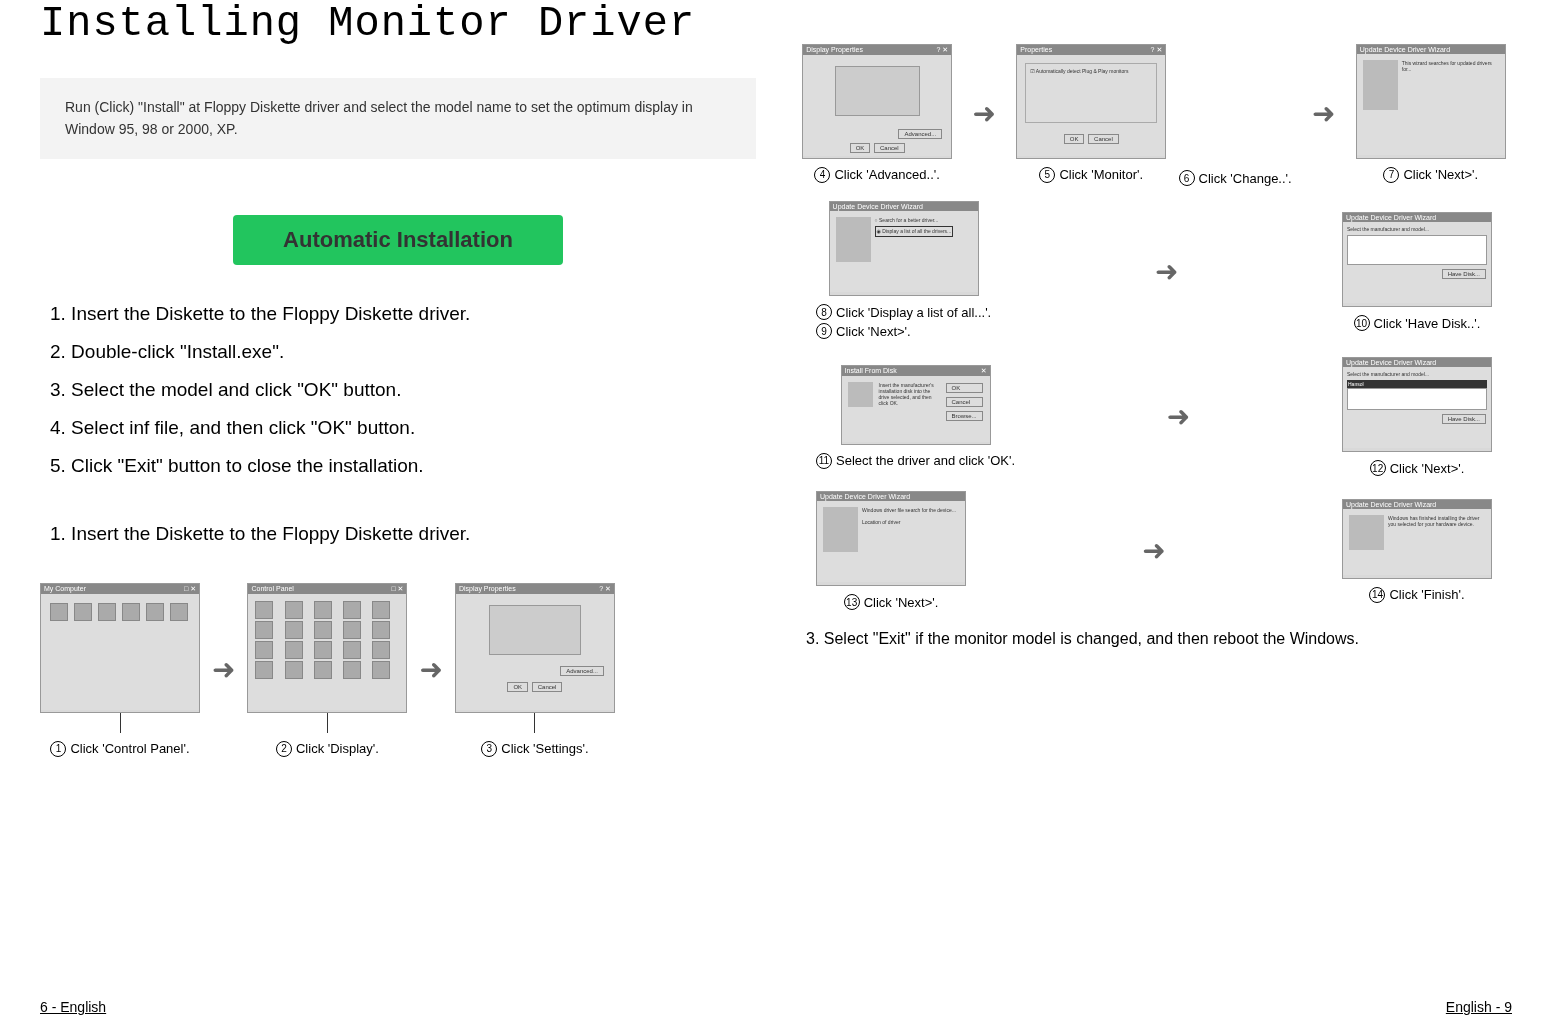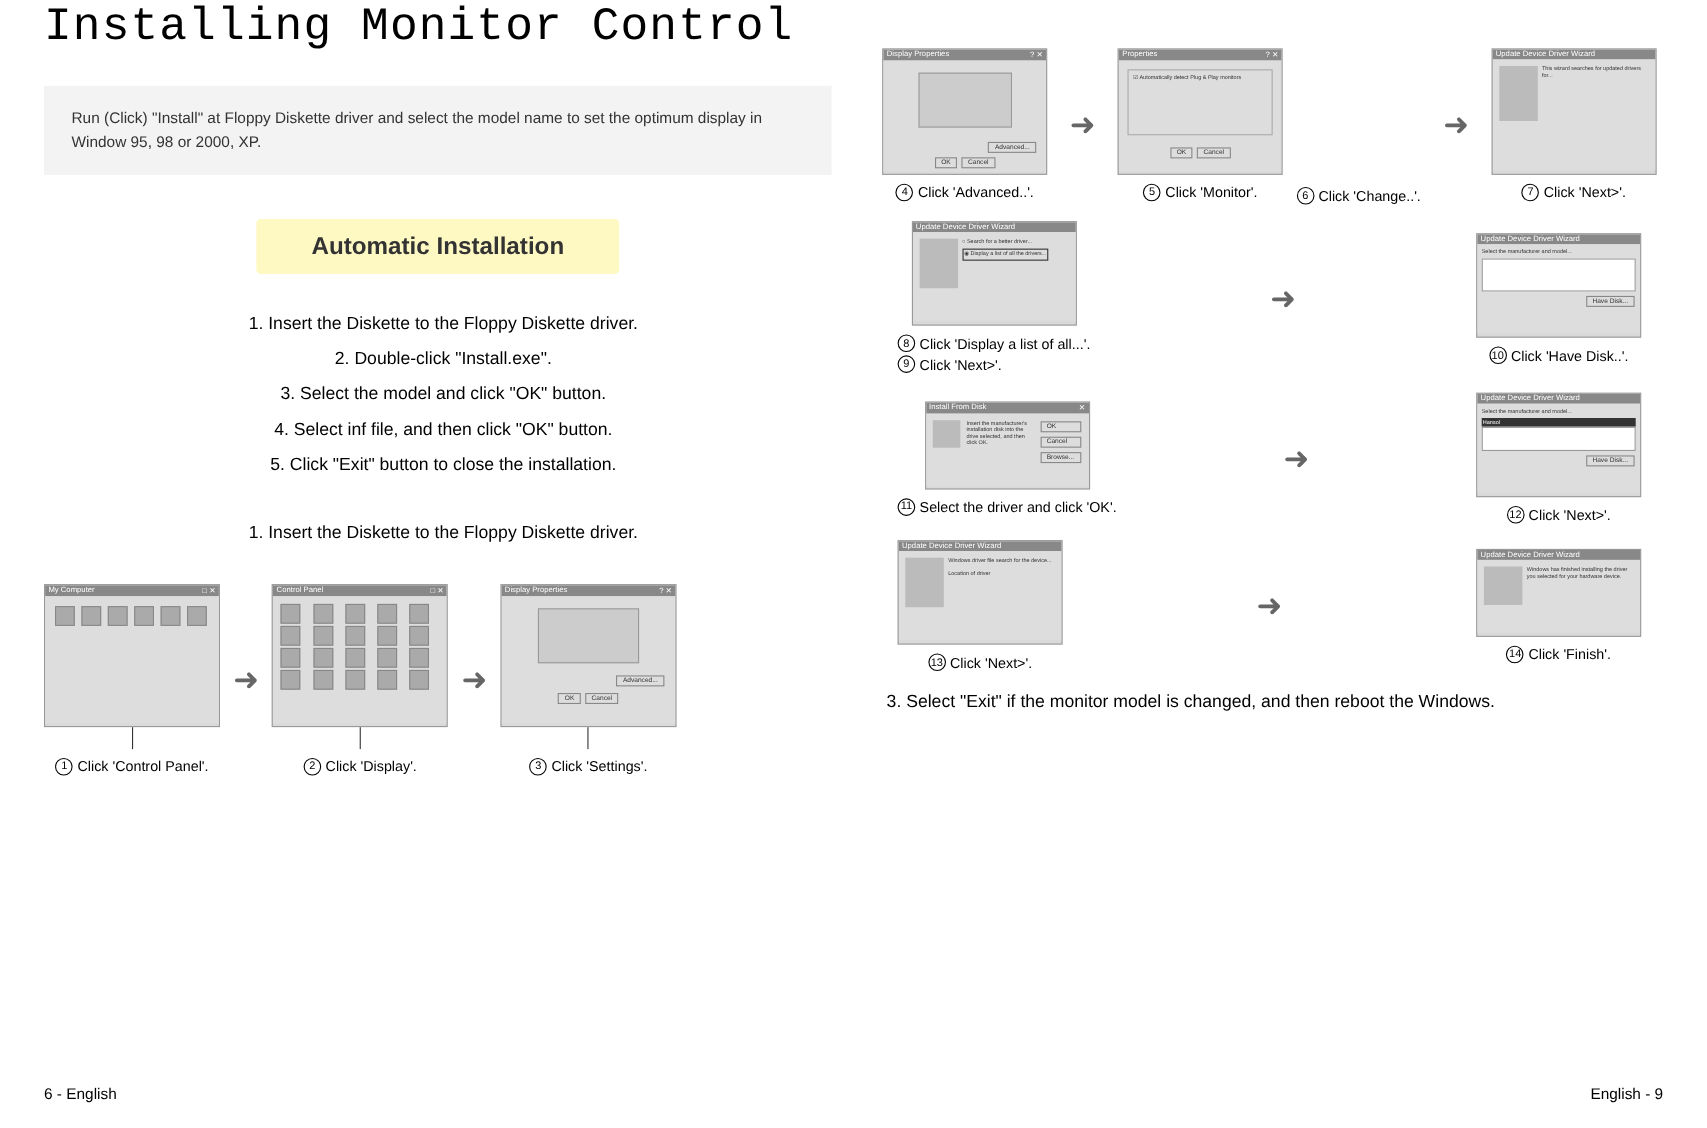--- a/index.html
+++ b/index.html
@@ -53,34 +53,34 @@
       border-bottom: 5px solid transparent;
       margin-right: 8px;
       vertical-align: middle;
     }
     .section-header {
       display: flex;
       justify-content: center;
       margin: 20px 0 30px 0;
     }
     .section-header-inner {
-      background: #fef9c3;
+      background: #22c55e;
       border-radius: 4px;
       padding: 12px 50px;
       font-size: 22px;
       font-weight: bold;
       color: #333;
+      margin-top: 16px;
     }
     .steps {
-      font-size: 16px;
+      font-size: 19px;
       color: #000;
       line-height: 2;
       margin-bottom: 30px;
       padding-left: 10px;
-      text-align: center;
     }
     .shot-row {
       display: flex;
       align-items: center;
       gap: 8px;
       margin-bottom: 25px;
     }
     .shot-block {
       display: flex;
       flex-direction: column;
@@ -159,22 +159,23 @@
     .right-shot-row .arrow {
       margin: 0 4px;
     }
     .final-step {
       font-size: 16px;
       margin-top: 20px;
       padding-left: 10px;
     }
     .page-num {
       position: absolute;
-      bottom: 23px;
+      bottom: 10px;
       font-size: 14px;
+      text-decoration: underline;
     }
     .page-num.left {
       left: 0;
     }
     .page-num.right {
       right: 0;
     }
     .pointer-line {
       width: 1px;
       height: 20px;
@@ -222,21 +223,21 @@
     .right-shot.short {
       height: 80px;
     }
   </style>
 </head>
 <body>
 
 <div class="page-container">
 
   <div class="left-page">
-    <h1 class="main-title">Installing Monitor Control</h1>
+    <h1 class="main-title">Installing Monitor Driver</h1>
 
     <div class="intro-box">
       <div>Run (Click) "Install" at Floppy Diskette driver and select the  model name to set the optimum display in Window 95, 98 or 2000, XP.</div>
     </div>
 
     <div class="section-header">
       <div class="section-header-inner">Automatic Installation</div>
     </div>
 
     <div class="steps">

